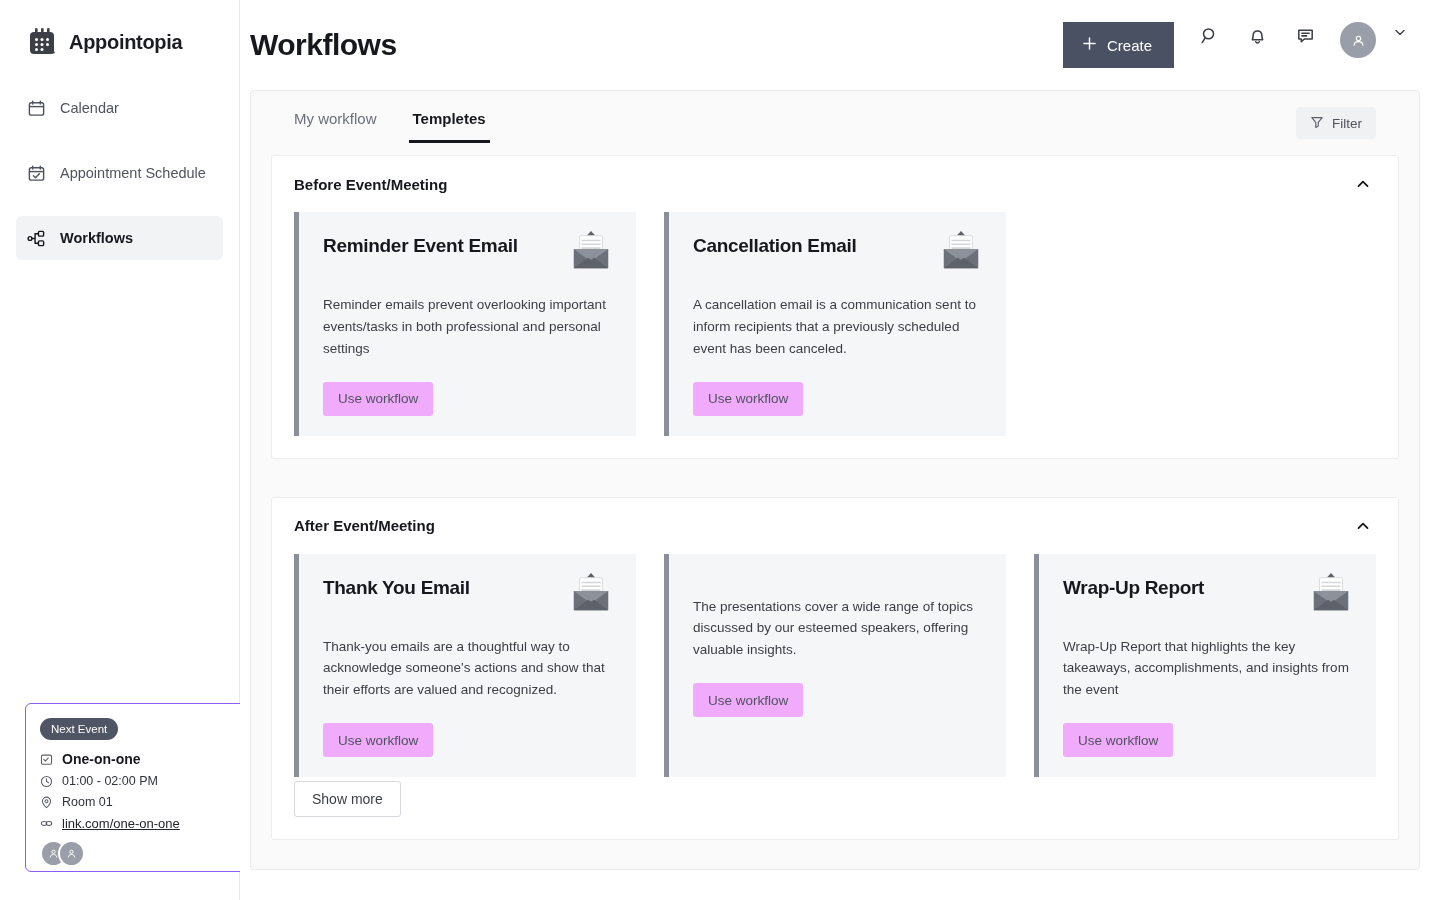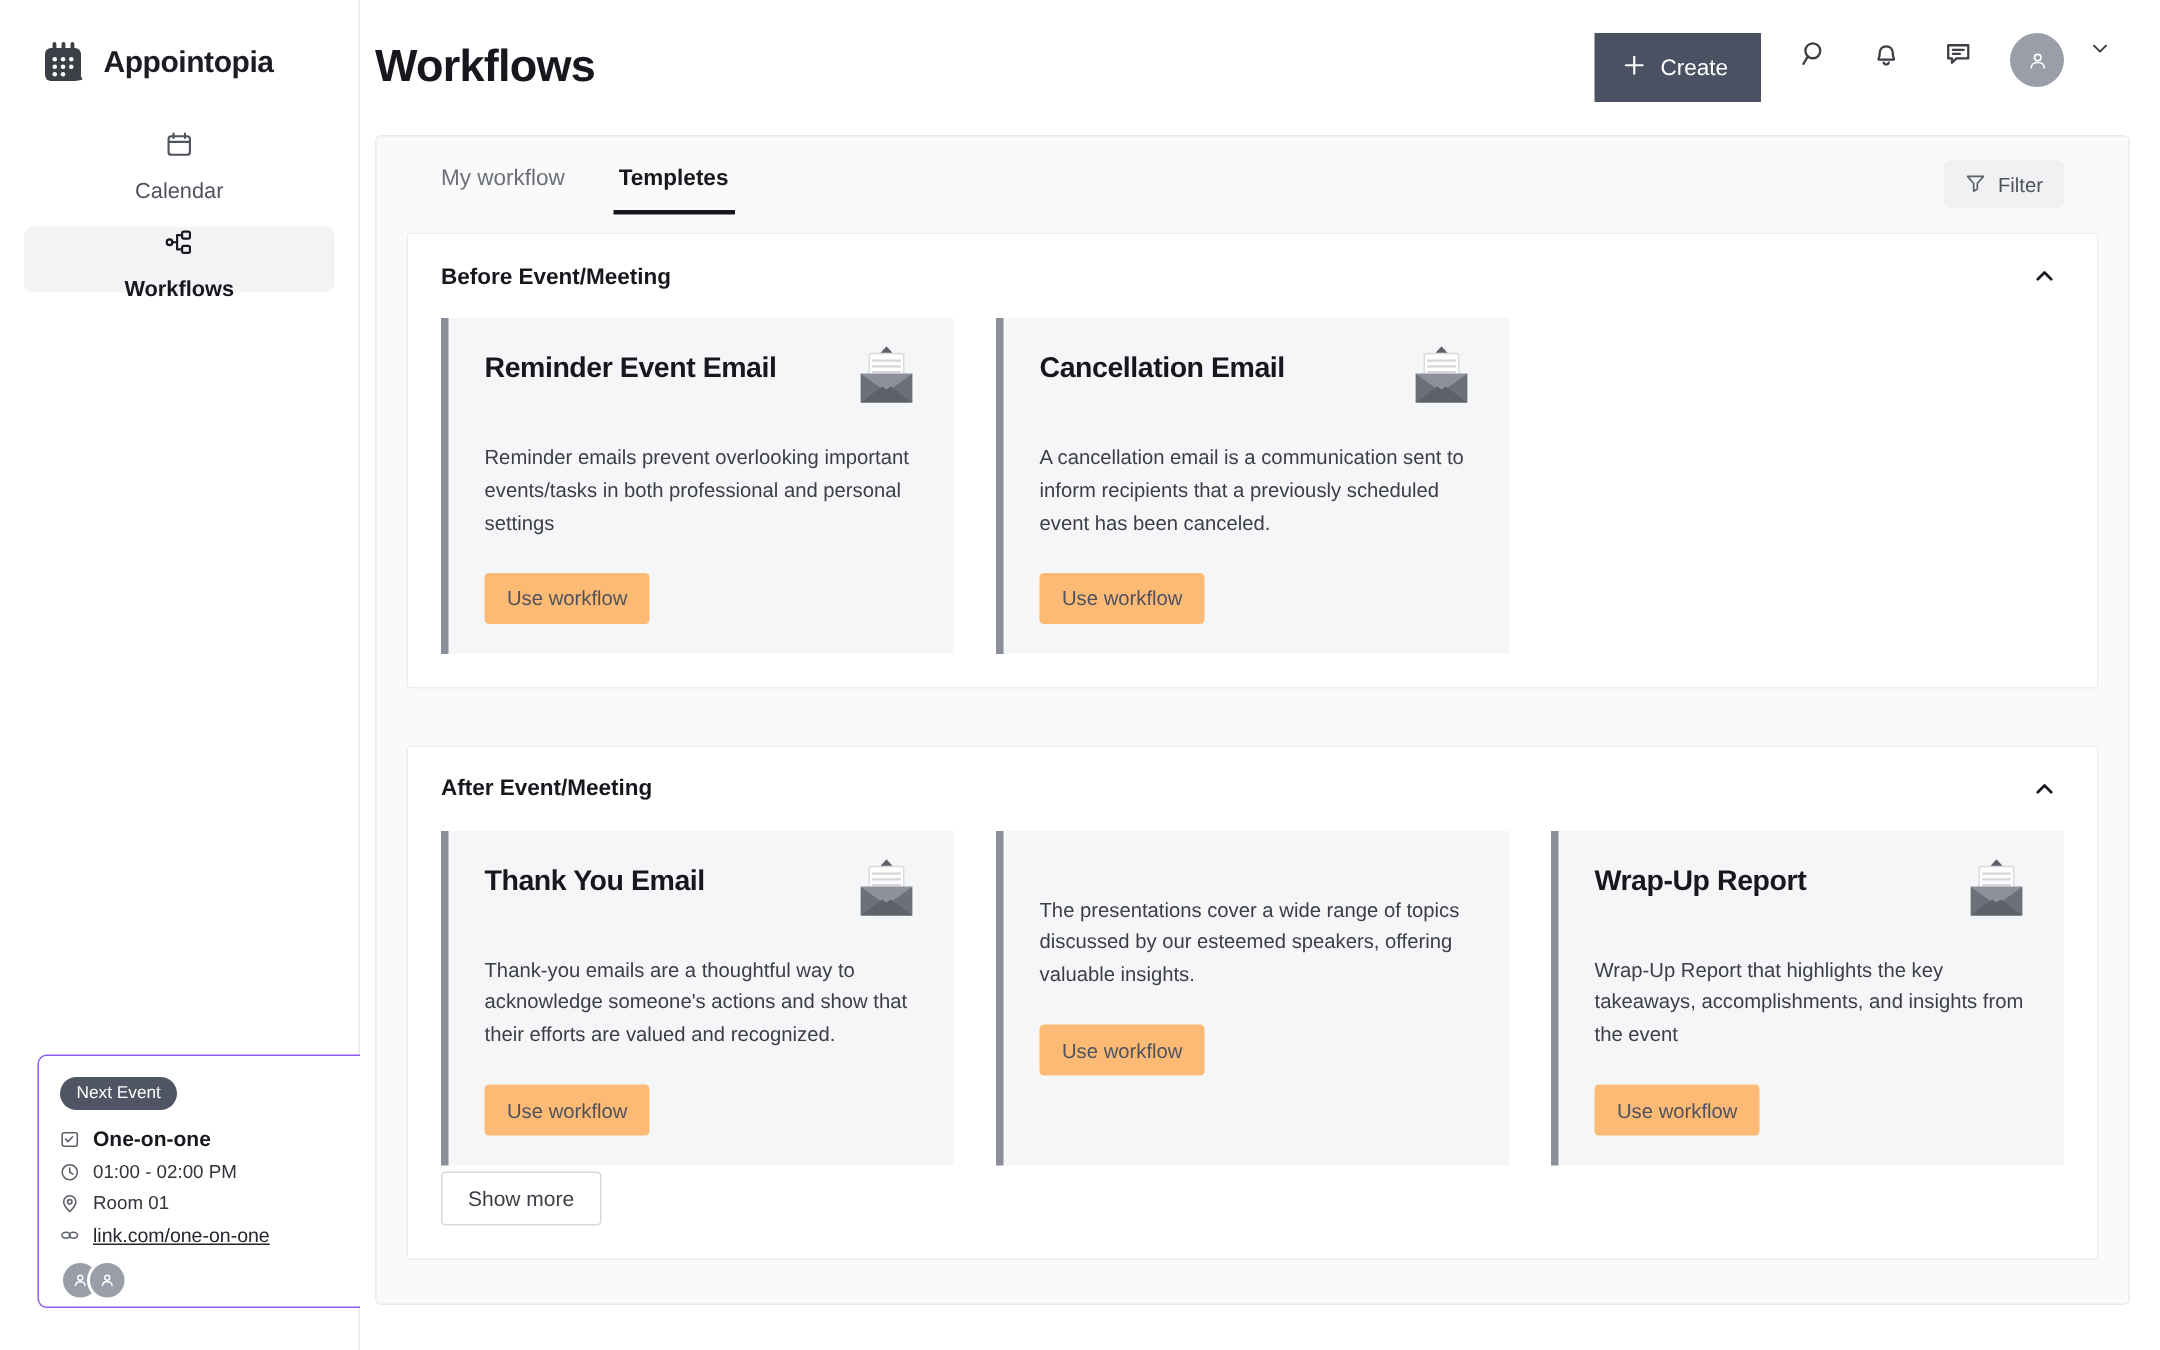--- a/index.html
+++ b/index.html
@@ -25,21 +25,20 @@
   .brand-name { font-size: 20px; font-weight: bold; letter-spacing: -0.3px; color: #1b1d22; }
 
   .nav { margin-top: 28px; padding: 0 16px; }
   .nav-item {
     display: flex; align-items: center; gap: 14px;
     height: 44px; padding: 0 10px;
     border-radius: 6px;
     color: #4f535d; font-size: 14.5px;
     margin-bottom: 21px;
     cursor: pointer;
-    flex-direction: column;
   }
   .nav-item .nav-ico { width: 20px; height: 20px; flex: 0 0 20px; display: flex; align-items: center; justify-content: center; }
   .nav-item.active { background: #f2f3f5; color: #16181d; font-weight: bold; }
 
   
   .next-event {
     position: absolute; left: 25px; bottom: 28px;
     width: 226px;
     background: #ffffff;
     border: 1px solid #8b5cf6;
@@ -130,21 +129,21 @@
     border-left: 5px solid #8b8f99;
     padding: 22px 22px 20px 24px;
     position: relative;
   }
   .card-head { display: flex; align-items: flex-start; gap: 10px; }
   .card-title { font-size: 19px; font-weight: bold; color: #16181d; letter-spacing: -0.3px; line-height: 1.25; flex: 1; }
   .card-ico { width: 46px; height: 46px; flex: 0 0 46px; margin-top: -6px; }
   .card-desc { margin-top: 20px; font-size: 13.5px; line-height: 1.62; color: #3b3e45; }
   .btn-use {
     margin-top: 22px;
-    background: #fdba74; border: none; border-radius: 3px;
+    background: #f0abfc; border: none; border-radius: 3px;
     height: 34px; padding: 0 15px;
     font-size: 13.5px; color: #4f535d; font-family: inherit; cursor: pointer;
   }
   .btn-showmore {
     margin-top: 4px;
     background: #ffffff; border: 1px solid #d7d9de; border-radius: 3px;
     height: 36px; padding: 0 17px;
     font-size: 14px; color: #3b3e45; font-family: inherit; cursor: pointer;
   }
 </style>
@@ -182,20 +181,31 @@
         <span class="nav-ico">
           <svg viewBox="0 0 20 20" width="19" height="19" fill="none" stroke="#4f535d" stroke-width="1.5">
             <rect x="2.5" y="4" width="15" height="13" rx="2"></rect>
             <path d="M2.5 8h15" stroke-width="1.5"></path>
             <path d="M6 2.2v3M14 2.2v3" stroke-linecap="round"></path>
           </svg>
         </span>
         <span>Calendar</span>
       </div>
 
+      <div class="nav-item">
+        <span class="nav-ico">
+          <svg viewBox="0 0 20 20" width="19" height="19" fill="none" stroke="#4f535d" stroke-width="1.5">
+            <rect x="2.5" y="4" width="15" height="13" rx="2"></rect>
+            <path d="M2.5 8h15"></path>
+            <path d="M6 2.2v3M14 2.2v3" stroke-linecap="round"></path>
+            <path d="M6.8 12.4l2.1 2.1 4.2-4.2" stroke-linecap="round" stroke-linejoin="round"></path>
+          </svg>
+        </span>
+        <span>Appointment Schedule</span>
+      </div>
 
       <div class="nav-item active">
         <span class="nav-ico">
           <svg viewBox="0 0 20 20" width="19" height="19" fill="none" stroke="#16181d" stroke-width="1.5">
             <circle cx="3.2" cy="10" r="2"></circle>
             <rect x="12" y="2.5" width="5.5" height="5" rx="1.2"></rect>
             <rect x="12" y="12.5" width="5.5" height="5" rx="1.2"></rect>
             <path d="M5.2 10h3.3M8.5 10V5h3.5M8.5 10v5h3.5" stroke-linecap="round" stroke-linejoin="round"></path>
           </svg>
         </span>

